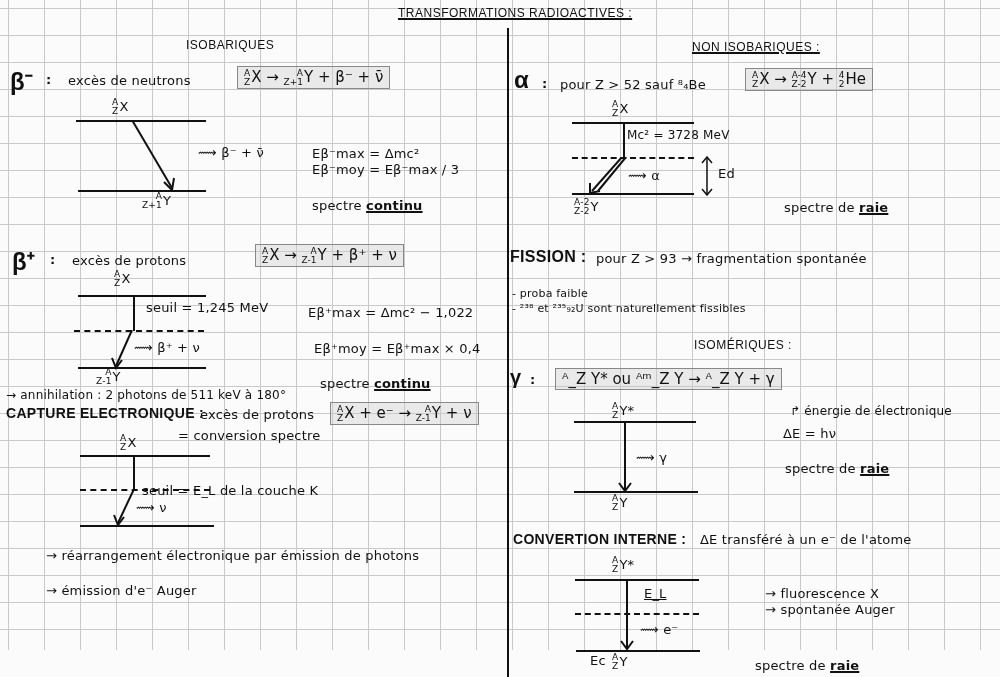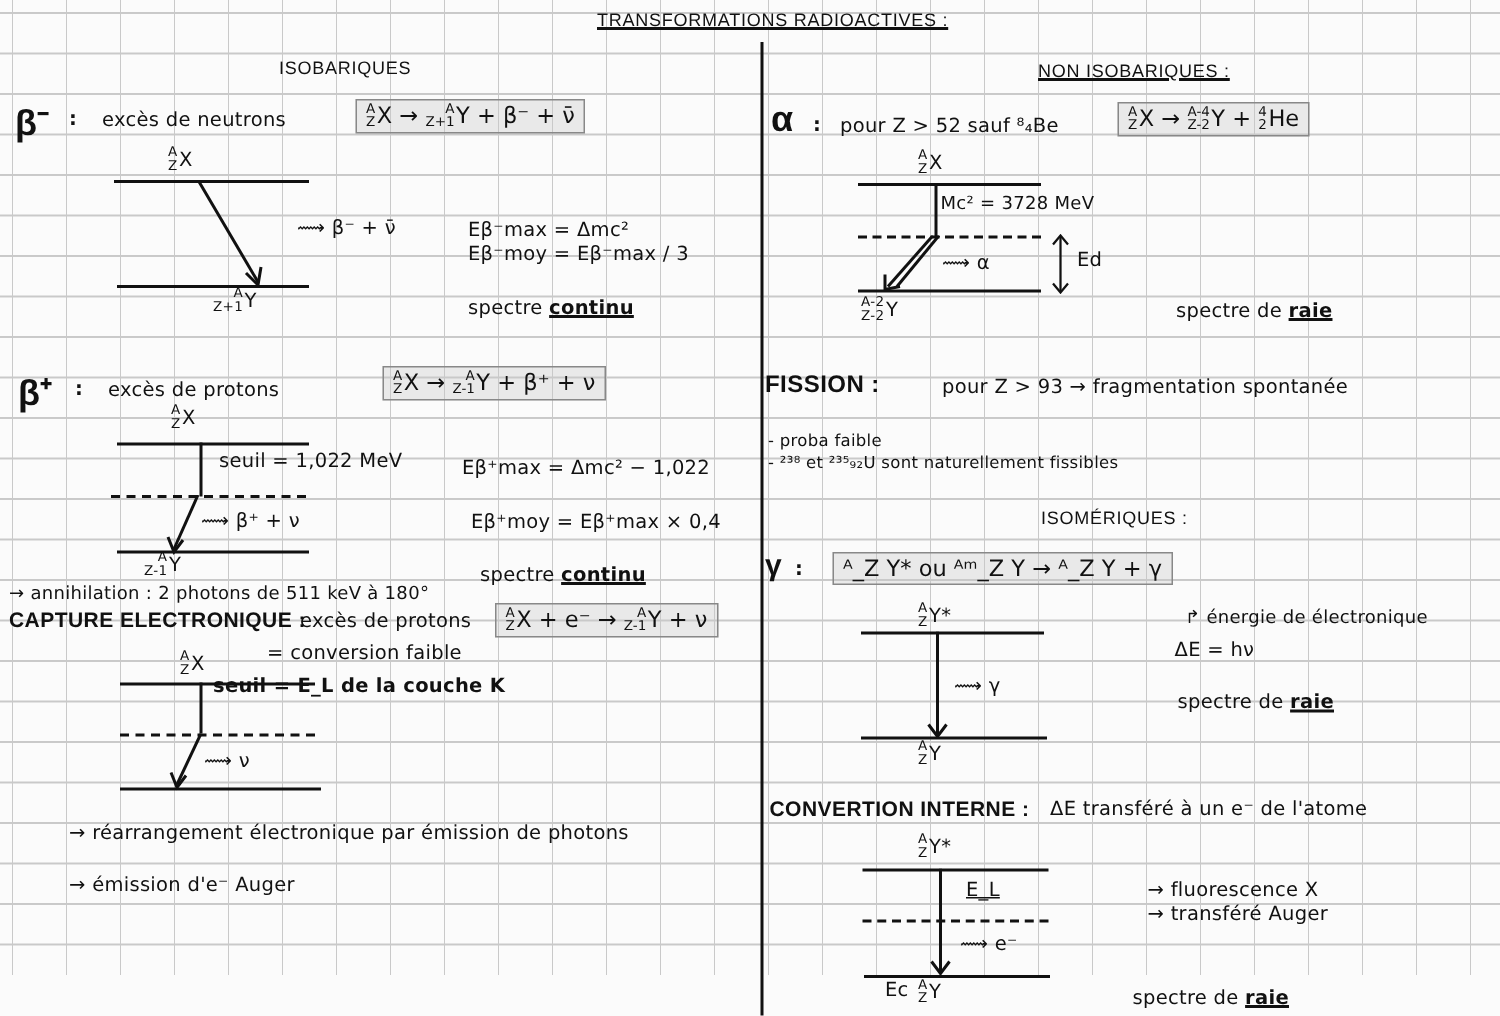--- a/index.html
+++ b/index.html
@@ -61,48 +61,48 @@
 <div class="abs hand" style="left:72px;top:253px;">excès de protons</div>
 <div class="abs box" style="left:255px;top:244px;">
   <span class="iso"><span>A</span><br><span>Z</span></span><span>X</span>
   <span>→</span>
   <span class="iso"><span>A</span><br><span>Z-1</span></span><span>Y</span>
   <span>+ β⁺ + ν</span>
 </div>
 <div class="abs hand" style="left:114px;top:270px;"><span class="iso"><span>A</span><br><span>Z</span></span><span>X</span></div>
 <div class="line" style="left:78px;top:295px;width:128px;"></div>
 <div class="vline" style="left:133px;top:295px;height:36px;"></div>
-<div class="abs hand" style="left:146px;top:300px;">seuil = 1,022 MeV</div>
+<div class="abs hand" style="left:146px;top:300px;">seuil = 1,245 MeV</div>
 <div class="dash" style="left:74px;top:330px;width:130px;"></div>
 <svg class="abs" style="left:108px;top:330px;" width="30" height="40">
     <line x1="24" y1="0" x2="8" y2="36" stroke="#111" stroke-width="2"></line>
     <polyline points="4,28 8,38 14,30" fill="none" stroke="#111" stroke-width="2"></polyline>
   </svg>
 <div class="abs hand" style="left:134px;top:340px;">⟿ β⁺ + ν</div>
 <div class="line" style="left:78px;top:367px;width:128px;"></div>
 <div class="abs hand" style="left:96px;top:368px;"><span class="iso"><span>A</span><br><span>Z-1</span></span><span>Y</span></div>
 <div class="abs hand" style="left:308px;top:305px;">Eβ⁺max = Δmc² − 1,022</div>
 <div class="abs hand" style="left:314px;top:341px;">Eβ⁺moy = Eβ⁺max × 0,4</div>
 <div class="abs hand" style="left:320px;top:376px;"><span>spectre</span> <span class="underline" style="font-weight:bold">continu</span></div>
 <div class="abs hand" style="left:6px;top:388px;font-size:12px;">→ annihilation : 2 photons de 511 keV à 180°</div>
 
 <div class="abs bold-caps" style="left:6px;top:405px;">CAPTURE ELECTRONIQUE :</div>
 <div class="abs hand" style="left:200px;top:407px;">excès de protons</div>
-<div class="abs hand" style="left:178px;top:428px;">= conversion faible</div>
+<div class="abs hand" style="left:178px;top:428px;">= conversion spectre</div>
 <div class="abs box" style="left:330px;top:402px;">
   <span class="iso"><span>A</span><br><span>Z</span></span><span>X</span>
   <span>+ e⁻</span>
   <span>→</span>
   <span class="iso"><span>A</span><br><span>Z-1</span></span><span>Y</span>
   <span>+ ν</span>
 </div>
 <div class="abs hand" style="left:120px;top:434px;"><span class="iso"><span>A</span><br><span>Z</span></span><span>X</span></div>
 <div class="line" style="left:80px;top:455px;width:130px;"></div>
 <div class="vline" style="left:133px;top:455px;height:34px;"></div>
-<div class="abs hand" style="left:142px;top:450px;font-weight:bold;">seuil = E_L de la couche K</div>
+<div class="abs hand" style="left:142px;top:483px;">seuil = E_L de la couche K</div>
 <div class="dash" style="left:80px;top:489px;width:130px;"></div>
 <svg class="abs" style="left:110px;top:489px;" width="30" height="38">
     <line x1="24" y1="0" x2="8" y2="34" stroke="#111" stroke-width="2"></line>
     <polyline points="4,26 8,36 14,28" fill="none" stroke="#111" stroke-width="2"></polyline>
   </svg>
 <div class="abs hand" style="left:136px;top:500px;">⟿ ν</div>
 <div class="line" style="left:80px;top:525px;width:134px;"></div>
 <div class="abs hand" style="left:46px;top:548px;">→ réarrangement électronique par émission de photons</div>
 <div class="abs hand" style="left:46px;top:583px;">→ émission d'e⁻ Auger</div>
 
@@ -133,21 +133,21 @@
     <line x1="7" y1="2" x2="7" y2="38" stroke="#111" stroke-width="1.5"></line>
     <polyline points="2,7 7,1 12,7" fill="none" stroke="#111" stroke-width="1.5"></polyline>
     <polyline points="2,33 7,39 12,33" fill="none" stroke="#111" stroke-width="1.5"></polyline>
   </svg>
 <div class="abs hand" style="left:718px;top:166px;">Ed</div>
 <div class="line" style="left:572px;top:193px;width:122px;"></div>
 <div class="abs hand" style="left:574px;top:198px;"><span class="iso"><span>A-2</span><br><span>Z-2</span></span><span>Y</span></div>
 <div class="abs hand" style="left:784px;top:200px;"><span>spectre de</span> <span class="underline" style="font-weight:bold">raie</span></div>
 
 <div class="abs bold-caps" style="left:510px;top:248px;font-size:16px;">FISSION :</div>
-<div class="abs hand" style="left:596px;top:251px;margin-left:32px;">pour Z &gt; 93 → fragmentation spontanée</div>
+<div class="abs hand" style="left:596px;top:251px;">pour Z &gt; 93 → fragmentation spontanée</div>
 <div class="abs hand" style="left:512px;top:287px;font-size:11px;">- proba faible</div>
 <div class="abs hand" style="left:512px;top:302px;font-size:11px;">- ²³⁸ et ²³⁵₉₂U sont naturellement fissibles</div>
 
 <div class="abs caps" style="left:694px;top:338px;">ISOMÉRIQUES :</div>
 <div class="abs big" style="left:510px;top:366px;font-size:20px;">γ</div>
 <div class="abs hand" style="left:530px;top:372px;font-weight:bold;">:</div>
 <div class="abs box" style="left:555px;top:368px;">ᴬ_Z Y* ou ᴬᵐ_Z Y → ᴬ_Z Y + γ</div>
 <div class="abs hand" style="left:612px;top:402px;"><span class="iso"><span>A</span><br><span>Z</span></span><span>Y*</span></div>
 <div class="line" style="left:574px;top:421px;width:122px;"></div>
 <svg class="abs" style="left:618px;top:421px;" width="14" height="72">
@@ -169,14 +169,14 @@
 <div class="dash" style="left:575px;top:613px;width:124px;"></div>
 <div class="abs hand" style="left:590px;top:622px;margin-top:31px;">Ec</div>
 <svg class="abs" style="left:620px;top:579px;" width="14" height="72">
     <line x1="7" y1="0" x2="7" y2="70" stroke="#111" stroke-width="2"></line>
     <polyline points="1,62 7,70 13,62" fill="none" stroke="#111" stroke-width="2"></polyline>
   </svg>
 <div class="abs hand" style="left:640px;top:622px;">⟿ e⁻</div>
 <div class="line" style="left:576px;top:650px;width:124px;"></div>
 <div class="abs hand" style="left:612px;top:653px;"><span class="iso"><span>A</span><br><span>Z</span></span><span>Y</span></div>
 <div class="abs hand" style="left:765px;top:586px;">→ fluorescence X</div>
-<div class="abs hand" style="left:765px;top:602px;">→ transféré Auger</div>
+<div class="abs hand" style="left:765px;top:602px;">→ spontanée Auger</div>
 <div class="abs hand" style="left:755px;top:658px;"><span>spectre de</span> <span class="underline" style="font-weight:bold">raie</span></div>
 
 </body></html>

